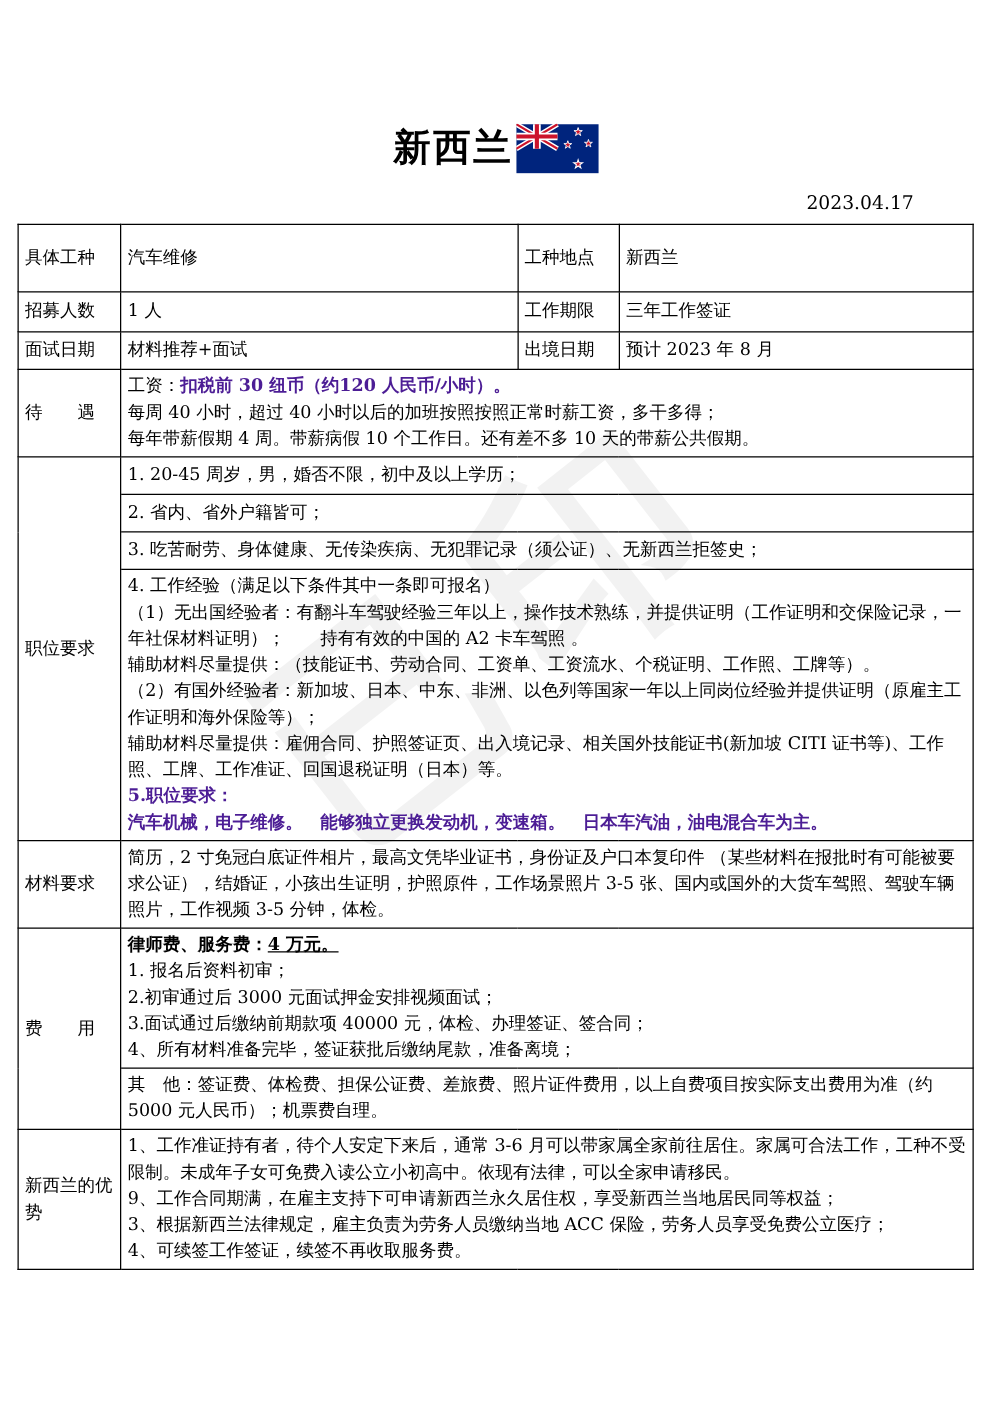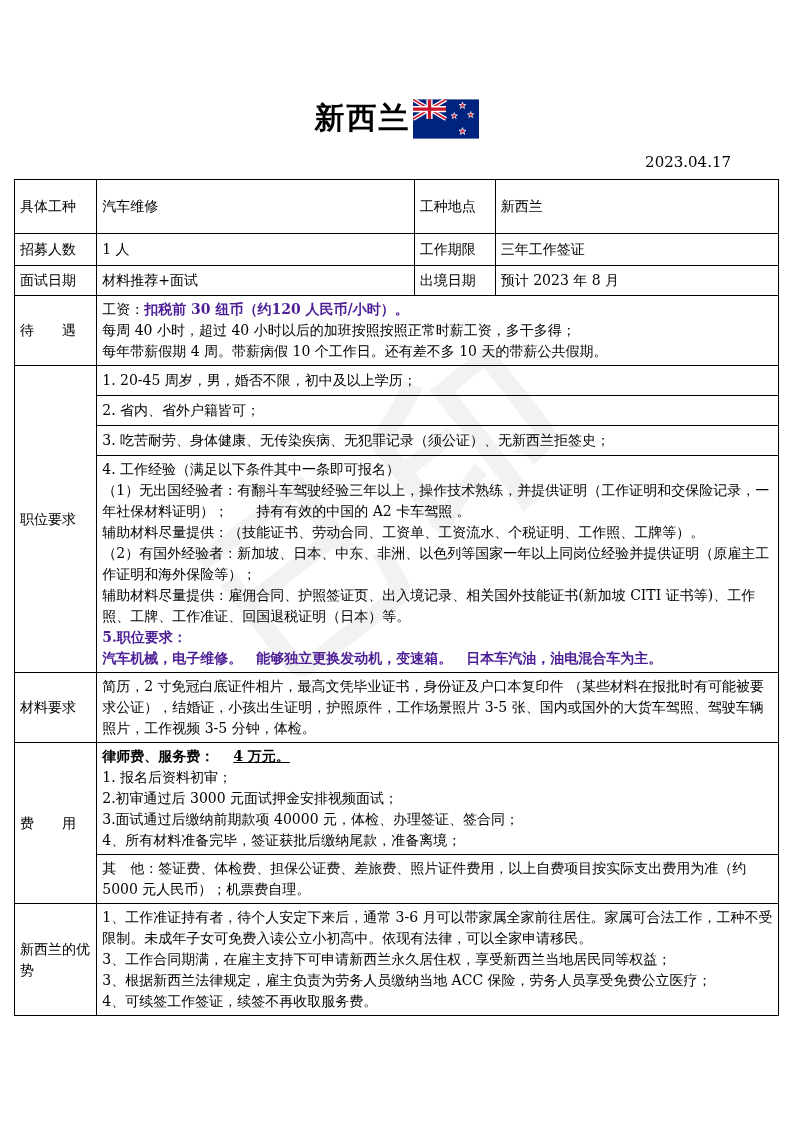--- a/index.html
+++ b/index.html
@@ -46,21 +46,21 @@
     font-weight:normal;
     vertical-align:middle;
     padding:3px 5px;
     line-height:21px;
     text-align:left;
   }
   th.rowlabel { text-align:center; padding:3px 2px; }
   td.center { text-align:center;margin-left:13px; }
   .bold { font-weight:bold; }
   .red { color:#4c1d95; font-weight:bold; }
-  .uline { text-decoration:underline;margin-left:19px; }
+  .uline { text-decoration:underline; }
   tr.h54 th, tr.h54 td { height:54px; }
   tr.h32 th, tr.h32 td { height:32px; }
   tr.h30 th, tr.h30 td { height:30px; }
   td.block { padding:5px 6px; }
   td.bigblock { padding:5px 6px; }
   td.other-block { padding:12px 6px 10px 6px; }
   p.ln { margin:0; }
 </style>
 </head>
 <body>
@@ -172,21 +172,21 @@
       </td>
     </tr>
     <tr>
       <td colspan="3" class="other-block">其　他：签证费、体检费、担保公证费、差旅费、照片证件费用，以上自费项目按实际支出费用为准（约 5000 元人民币）；机票费自理。</td>
     </tr>
 
     <tr>
       <th class="rowlabel">新西兰的优势</th>
       <td colspan="3" class="block">
         <p class="ln">1、工作准证持有者，待个人安定下来后，通常 3-6 月可以带家属全家前往居住。家属可合法工作，工种不受限制。未成年子女可免费入读公立小初高中。依现有法律，可以全家申请移民。</p>
-        <p class="ln">3、工作合同期满，在雇主支持下可申请新西兰永久居住权，享受新西兰当地居民同等权益；</p>
+        <p class="ln">9、工作合同期满，在雇主支持下可申请新西兰永久居住权，享受新西兰当地居民同等权益；</p>
         <p class="ln">3、根据新西兰法律规定，雇主负责为劳务人员缴纳当地 ACC 保险，劳务人员享受免费公立医疗；</p>
         <p class="ln">4、可续签工作签证，续签不再收取服务费。</p>
       </td>
     </tr>
   </tbody>
     </table>
 
 </div>
 
 </body></html>

